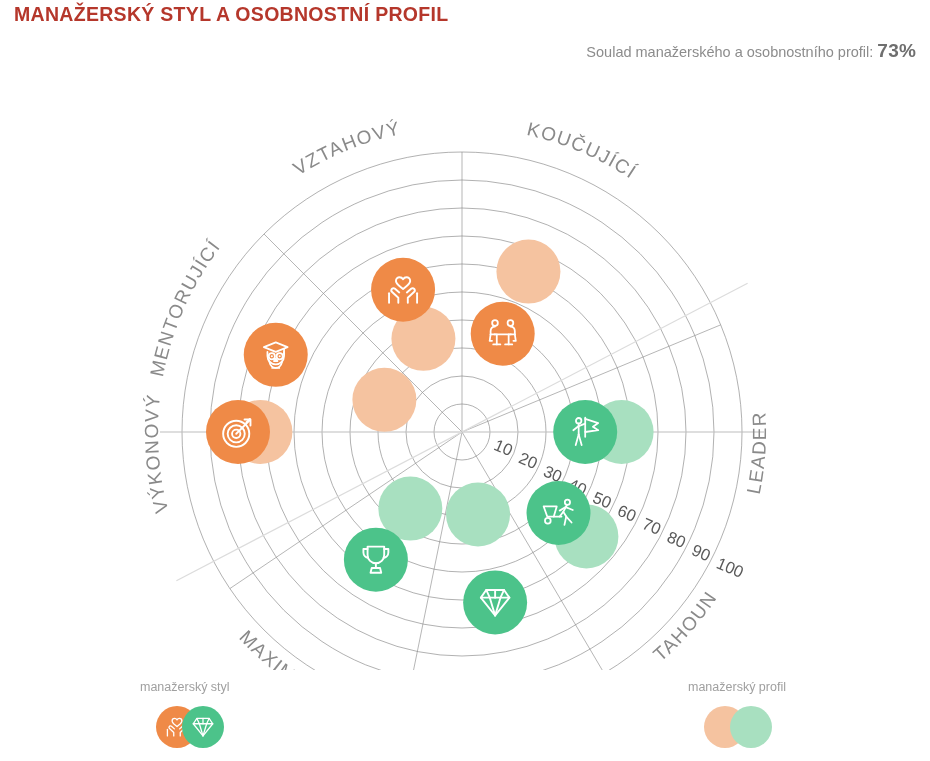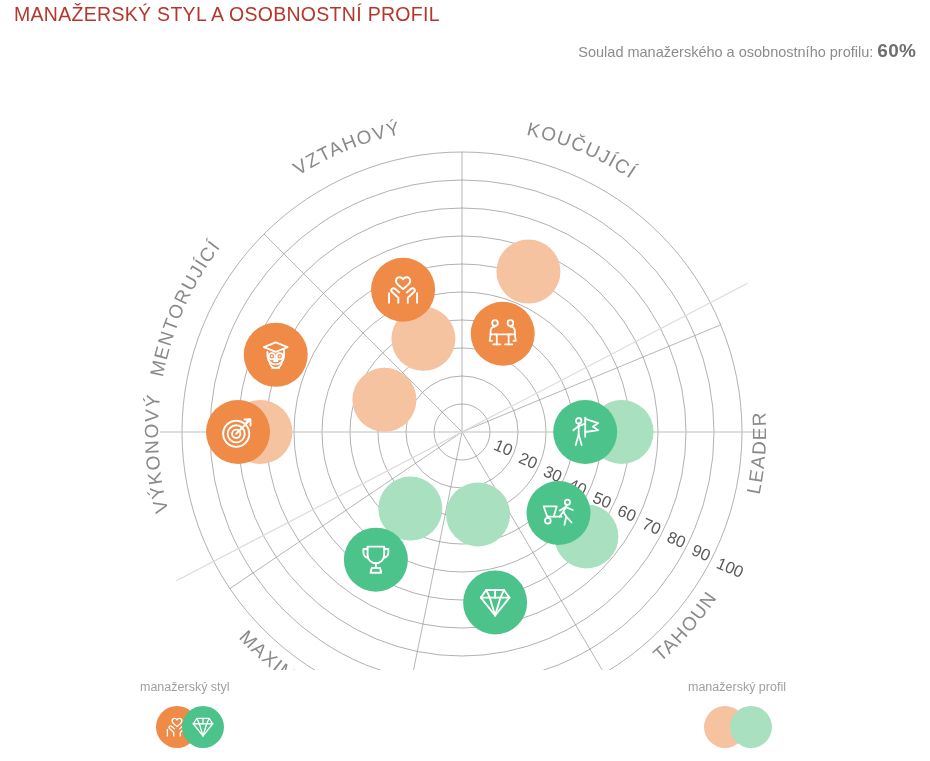--- a/index.html
+++ b/index.html
@@ -17,21 +17,21 @@
   }
 
   
   #page-title {
     position: absolute;
     left: 14px;
     top: 3px;
     font-size: 19.5px;
     letter-spacing: 0.3px;
     color: #b5372b;
-    font-weight: 400;
+    font-weight: 700;
     white-space: nowrap;
   }
   #score-line {
     position: absolute;
     right: 14px;
     top: 40px;
     font-size: 14.5px;
     color: #8c8c8c;
     white-space: nowrap;
     text-align: right;
@@ -75,22 +75,22 @@
   .legend-circle.first { left: 16px; }
   .legend-circle.second { left: 42px; }
   .legend-circle svg { position: absolute; left: 8px; top: 8px; }
 </style>
 </head>
 <body>
 
 <div id="page-title">MANAŽERSKÝ STYL A OSOBNOSTNÍ PROFIL</div>
 
 <div id="score-line">
-  <span>Soulad manažerského a osobnostního profilu:</span>
-  <span class="score-value">60%</span>
+  <span>Soulad manažerského a osobnostního profil:</span>
+  <span class="score-value">73%</span>
 </div>
 
 <div id="chart-area">
   <svg id="radar-svg" width="930" height="575" viewBox="0 0 930 575">
 
     <defs>
 
       <symbol id="ico-owl-graduate" viewBox="0 0 32 32">
         <g fill="none" stroke="#fff" stroke-width="1.5" stroke-linecap="round" stroke-linejoin="round">
           <path d="M6 9.5 L16 5.5 L26 9.5 L16 13.5 Z"></path>

